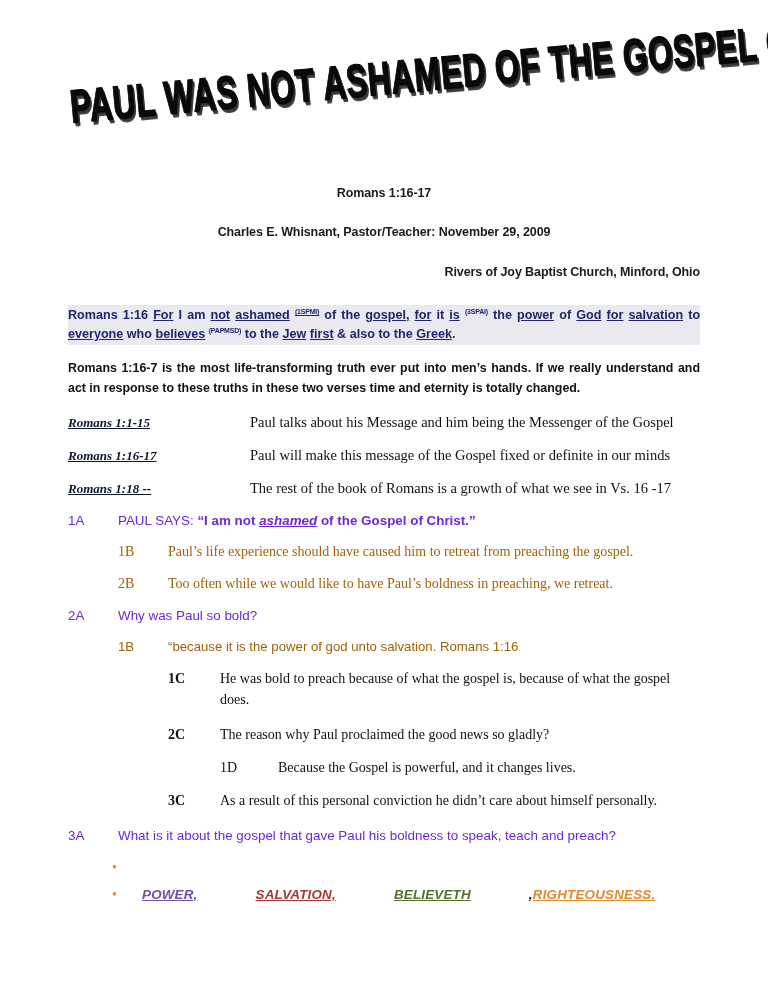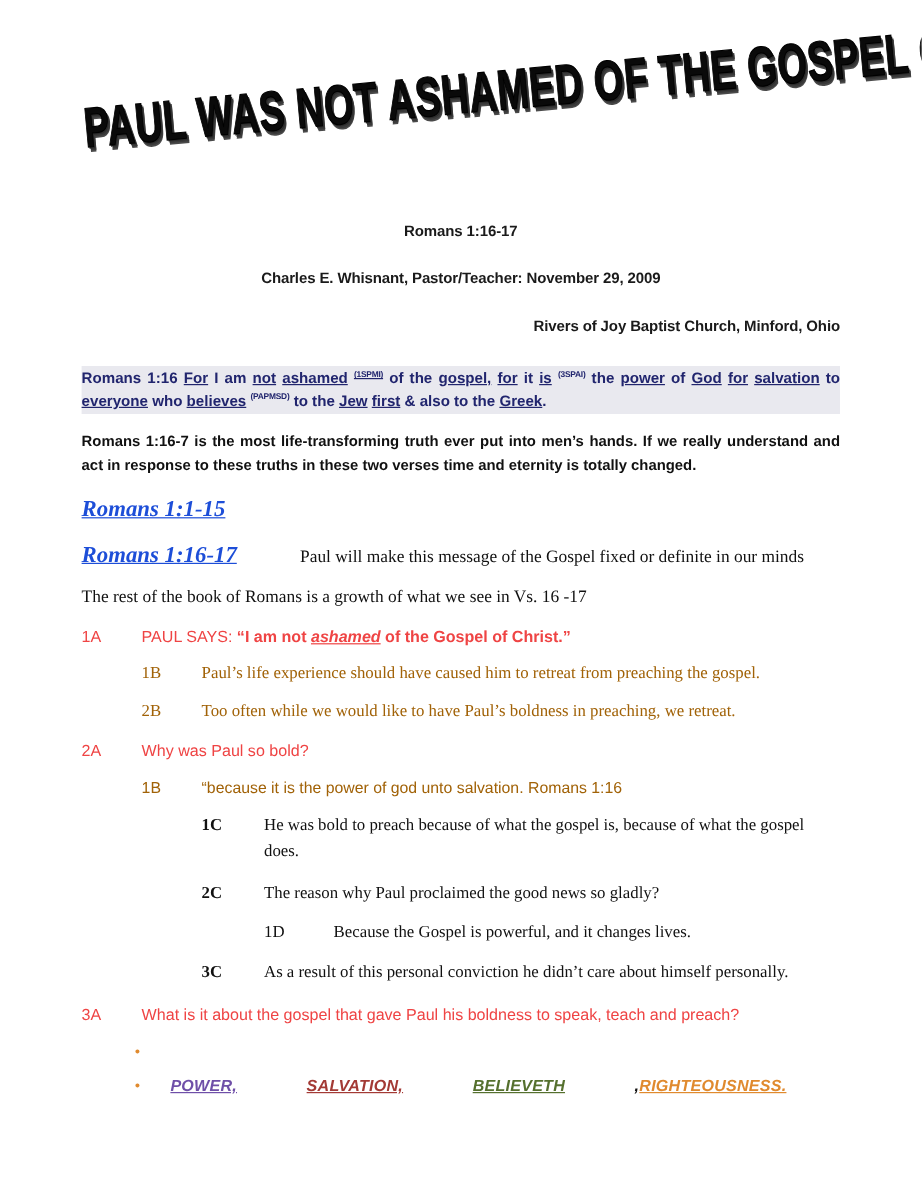--- a/index.html
+++ b/index.html
@@ -103,39 +103,39 @@
     display: flex;
     align-items: baseline;
     margin-bottom: 16px;
   }
   .ref-link {
     width: 182px;
     flex: 0 0 182px;
     font-family: "Liberation Serif", serif;
     font-weight: bold;
     font-style: italic;
-    font-size: 19px;
-    color: #1d4ed8;
+    font-size: 13px;
+    color: #0f172a;
     text-decoration: underline;
   }
   .ref-desc {
     font-family: "Liberation Serif", serif;
     font-size: 14.5px;
     color: #111111;
   }
 
   
   .outline { margin-top: 8px; }
 
   .lvl-a {
     display: flex;
     align-items: center;
     font-family: "Liberation Sans", sans-serif;
     font-size: 13.4px;
-    color: #ef4444;
+    color: #6d28d9;
     margin-top: 16px;
   }
   .lvl-a .tag { flex: 0 0 50px; }
 
   .lvl-b {
     display: flex;
     align-items: baseline;
     font-size: 13.2px;
     color: #a16207;
     margin-top: 16px;
@@ -227,26 +227,28 @@
 
   <div class="scripture">
     <span>Romans 1:16</span><span> </span><span class="u">For</span><span> I am </span><span class="u">not</span><span> </span><span class="u">ashamed</span> <sup class="underlined">(1SPMI)</sup><span> of the </span><span class="u">gospel,</span><span> </span><span class="u">for</span><span> it </span><span class="u">is</span> <sup>(3SPAI)</sup><span> the </span><span class="u">power</span><span> of </span><span class="u">God</span><span> </span><span class="u">for</span><span> </span><span class="u">salvation</span><span> to </span><span class="u">everyone</span><span> who </span><span class="u">believes</span> <sup>(PAPMSD)</sup><span> to the </span><span class="u">Jew</span><span> </span><span class="u">first</span><span> &amp; also to the </span><span class="u">Greek</span><span>.</span>
   </div>
 
   <div class="intro">Romans 1:16-7 is the most life-transforming truth ever put into men’s hands.  If we really understand and act in response to these truths in these two verses time and eternity is totally changed.</div>
 
   <div class="ref-table">
     <div class="ref-row">
       <span class="ref-link">Romans 1:1-15</span>
+      <span class="ref-desc">Paul talks about his Message and him being the Messenger of the Gospel</span>
     </div>
     <div class="ref-row">
       <span class="ref-link">Romans 1:16-17</span>
       <span class="ref-desc">Paul will make this message of the Gospel fixed or definite in our minds</span>
     </div>
     <div class="ref-row">
+      <span class="ref-link">Romans 1:18 --</span>
       <span class="ref-desc">The rest of the book of Romans is a growth of what we see in Vs. 16 -17</span>
     </div>
   </div>
 
   <div class="outline">
 
     <div class="lvl-a">
       <span class="tag">1A</span>
       <span class="body"><span>PAUL SAYS: </span><span class="quote-bold">“I am not </span><span class="ashamed">ashamed</span><span class="quote-bold"> of the Gospel of Christ.”</span></span>
     </div>

